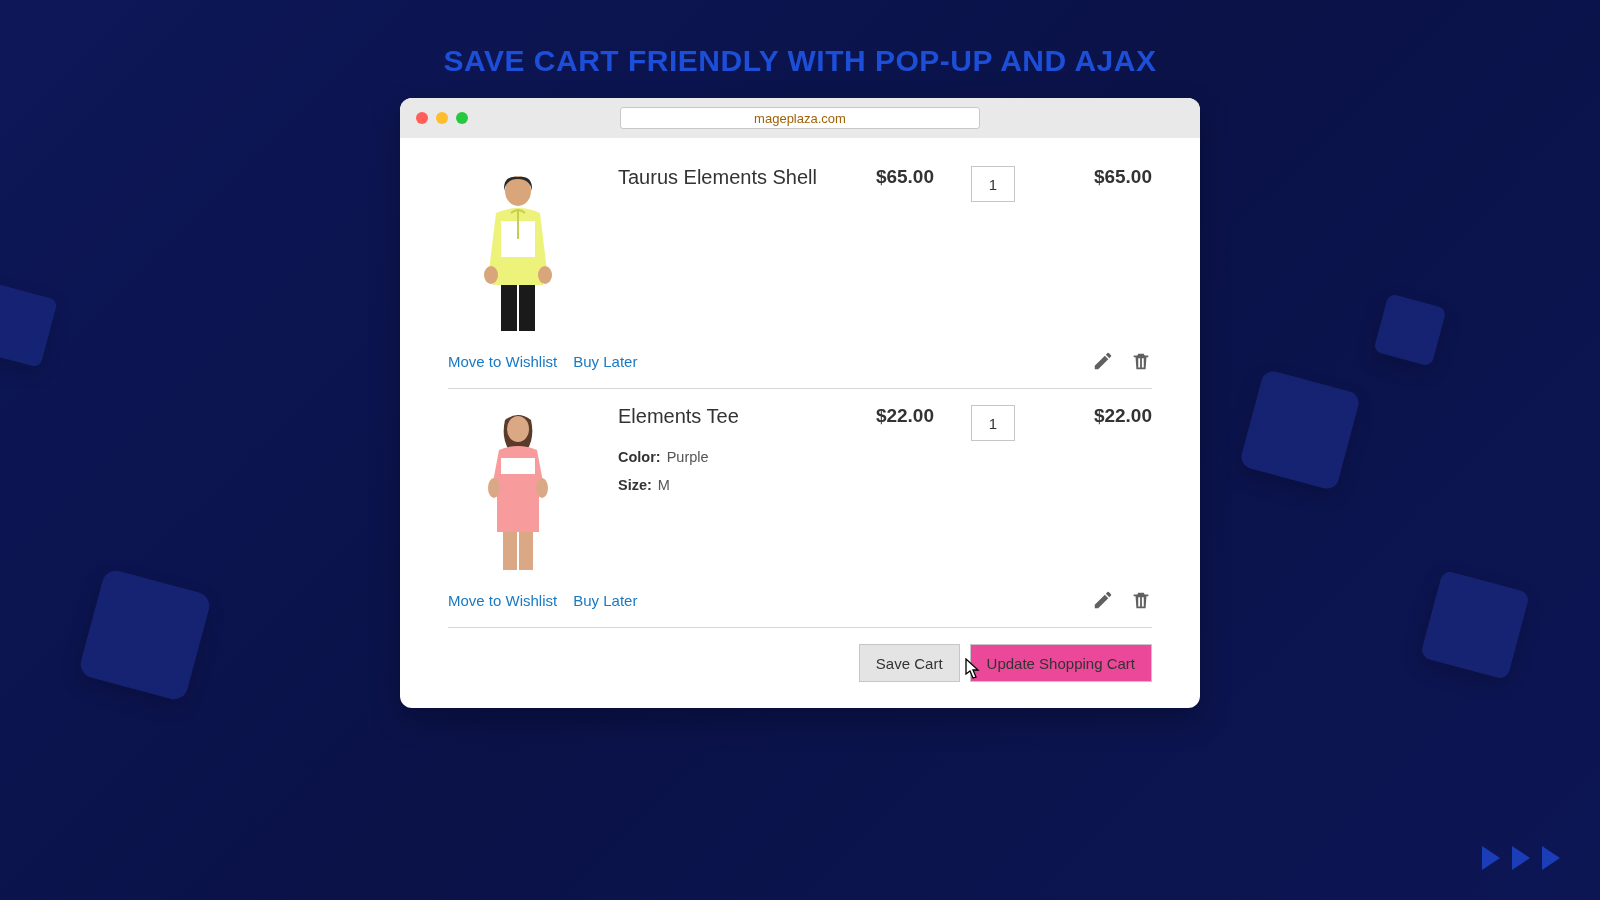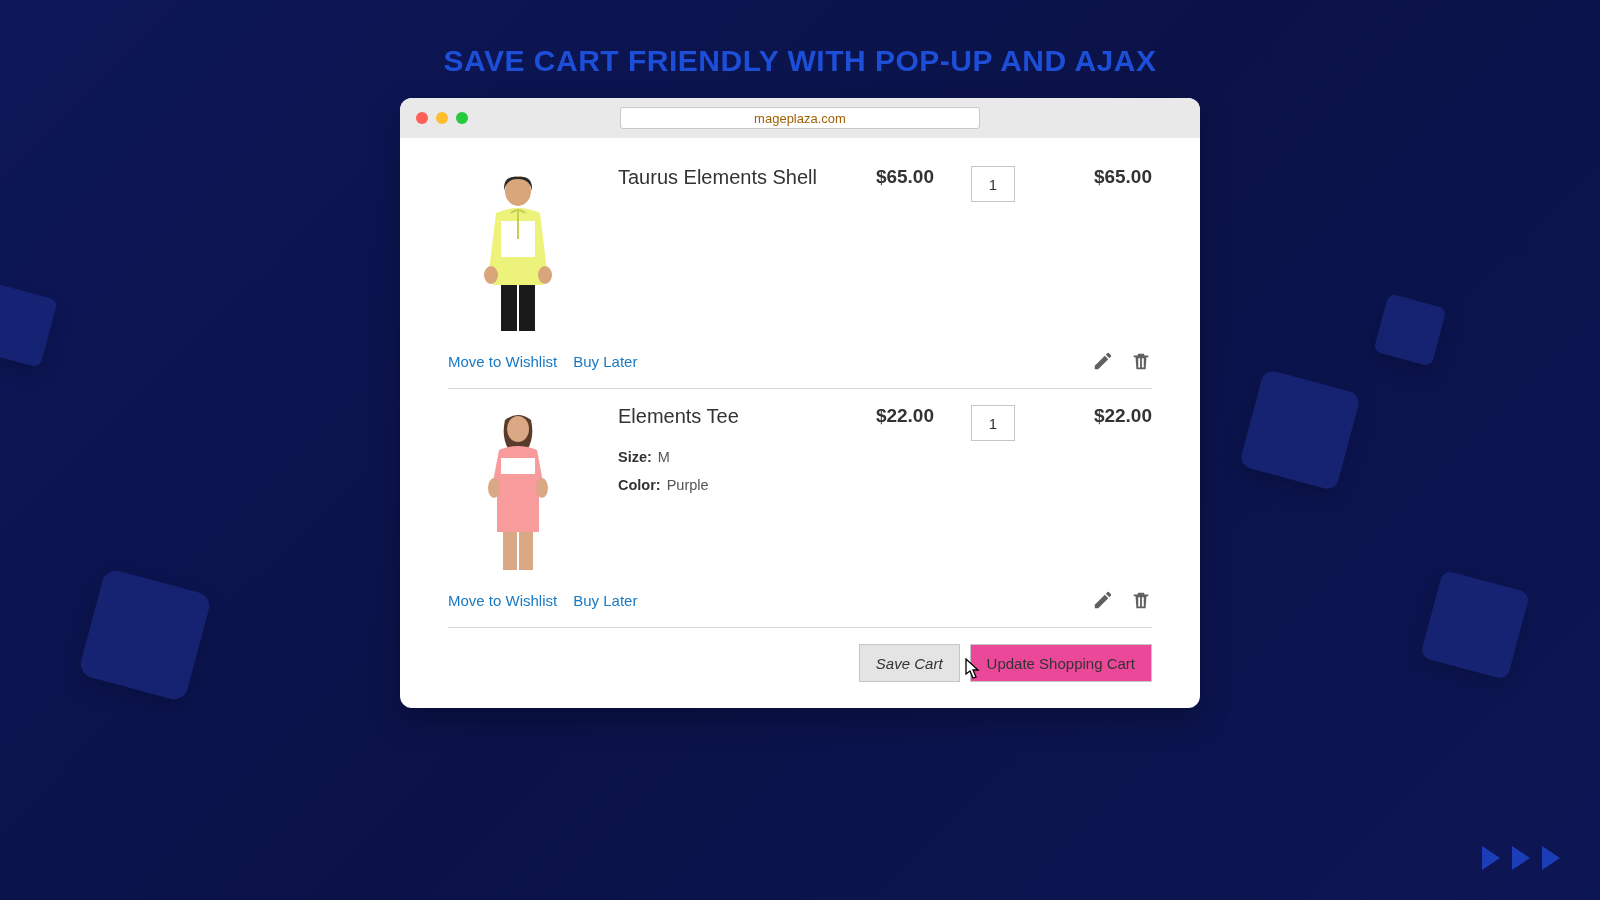--- a/index.html
+++ b/index.html
@@ -66,21 +66,21 @@
 .link { color: #1979c3; font-size: 15px; cursor: pointer; }
 .link + .link { margin-left: 16px; }
 .spacer { flex: 1; }
 .icon-btn { width: 22px; height: 22px; margin-left: 16px; cursor: pointer; color: #606060; }
 .icon-btn svg { width: 100%; height: 100%; }
 .cart-actions { display: flex; justify-content: flex-end; gap: 10px; padding: 16px 0 4px; position: relative; }
 .btn {
   height: 38px; padding: 0 16px; font-size: 15px; color: #333;
   background: #ec4899; border: 1px solid #c6c6c6; cursor: pointer;
 }
-.btn.hover { background: #e4e4e4; font-style: italic; }
+.btn.hover { background: #e4e4e4; }
 .cursor { position: absolute; right: 172px; top: 30px; }
 </style>
 </head>
 <body>
 
 <div class="cube c1"></div>
 <div class="cube c2"></div>
 <div class="cube c3"></div>
 <div class="cube c4"></div>
 <div class="cube c5"></div>
@@ -153,22 +153,22 @@
           <rect x="34" y="64" width="42" height="58" fill="#f79b9d"></rect>
           <ellipse cx="31" cy="78" rx="6" ry="10" fill="#dba885"></ellipse>
           <ellipse cx="79" cy="78" rx="6" ry="10" fill="#dba885"></ellipse>
           <rect x="40" y="122" width="14" height="38" fill="#dba885"></rect>
           <rect x="56" y="122" width="14" height="38" fill="#dba885"></rect>
         </svg>
       </div>
       <div class="info">
         <div class="prod-name">Elements Tee</div>
         <div class="attrs">
+          <div><span class="attr-label">Color:</span><span class="attr-val">Purple</span></div>
           <div><span class="attr-label">Size:</span><span class="attr-val">M</span></div>
-          <div><span class="attr-label">Color:</span><span class="attr-val">Purple</span></div>
         </div>
       </div>
       <div class="price">$22.00</div>
       <div class="qty">
           <input value="1" style="">
         </div>
       <div class="subtotal">$22.00</div>
     </div>
     <div class="item-actions">
       <span class="link">Move to Wishlist</span>

